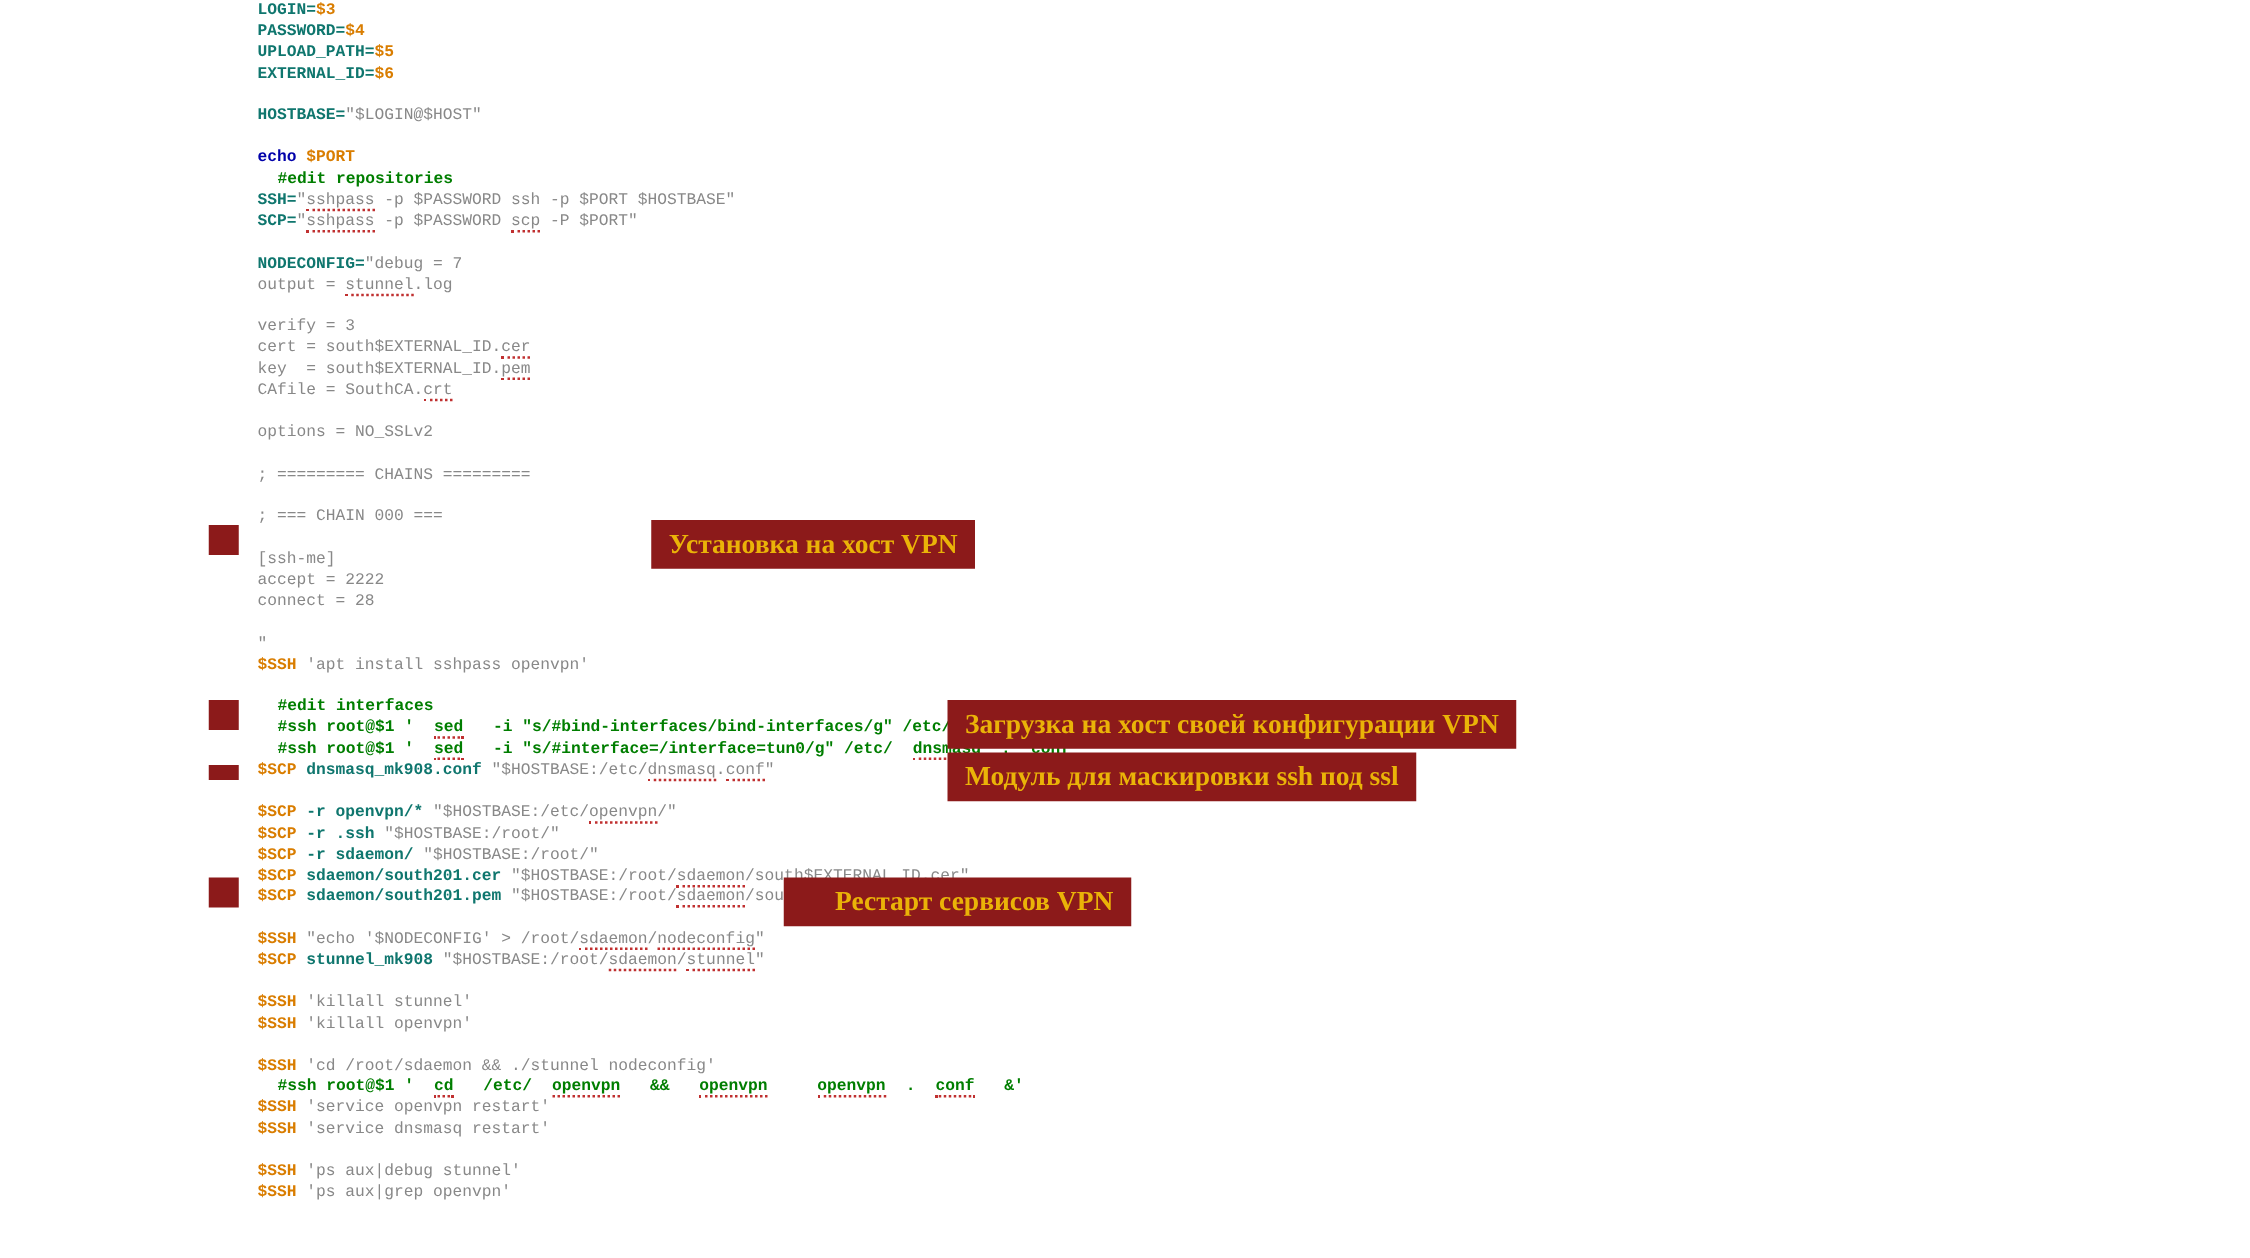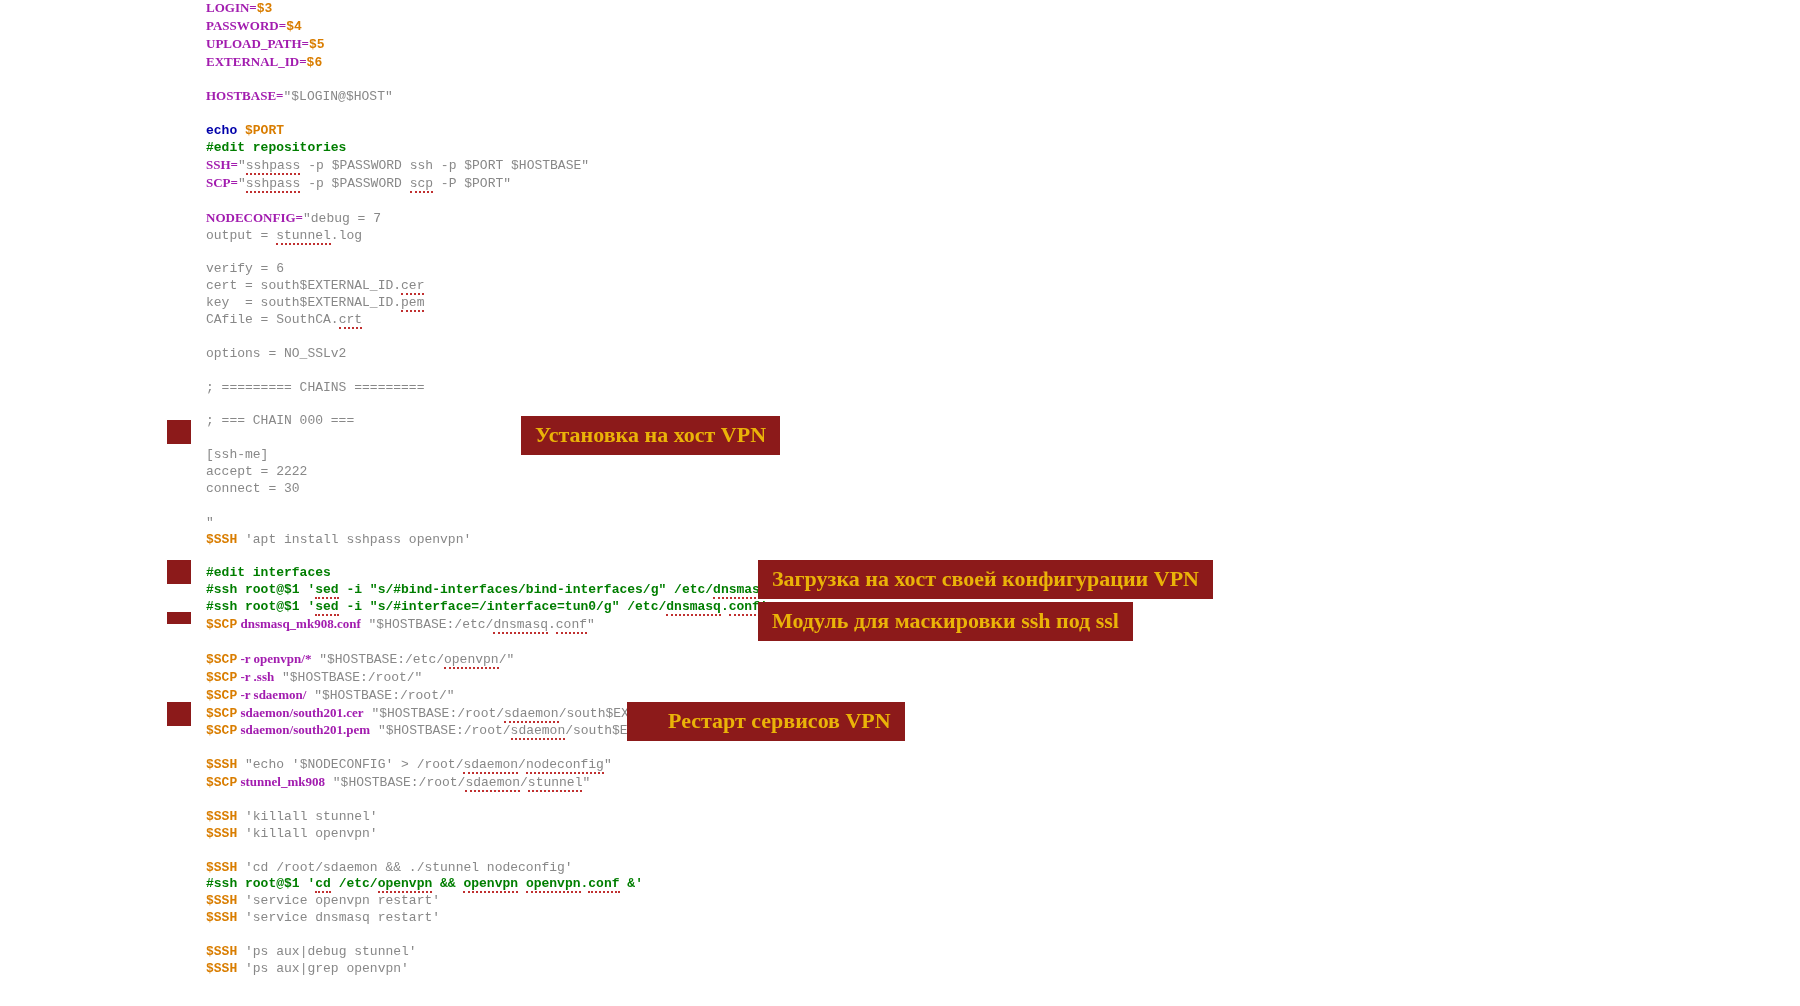--- a/index.html
+++ b/index.html
@@ -13,24 +13,24 @@
     line-height: 1.3;
     position: relative;
     color: #888;
   }
   .code {
     position: absolute;
     left: 206px;
     top: 0;
     white-space: pre;
   }
-  .c-black   { color: #a21caf; font-weight: bold; font-family: Liberation Serif, serif; }
+  .c-black   { color: #0f766e; font-weight: bold; }
   .c-orange  { color: #d97d00; font-weight: bold; }
   .c-navy    { color: #0000aa; font-weight: bold; text-align: right; }
-  .c-green   { color: #007e00; font-weight: bold; }
+  .c-green   { color: #007e00; font-weight: bold; margin-left: 16px; }
   .c-grey    { color: #888888; }
   .squig {
     border-bottom: 2px dotted #c03030;
     padding-bottom: 0;
     text-align: center;
   }
   .marker {
     position: absolute;
     width: 24px;
     height: 24px;
@@ -58,34 +58,34 @@
 <span class="c-black">HOSTBASE</span><span class="c-black">=</span><span class="c-grey">"$LOGIN@$HOST"</span>
 
 <span class="c-navy">echo</span><span class="c-orange"> $PORT</span>
 <span class="c-green">#edit repositories</span>
 <span class="c-black">SSH</span><span class="c-black">=</span><span class="c-grey">"</span><span class="c-grey squig">sshpass</span><span class="c-grey"> -p $PASSWORD ssh -p $PORT $HOSTBASE"</span>
 <span class="c-black">SCP</span><span class="c-black">=</span><span class="c-grey">"</span><span class="c-grey squig">sshpass</span><span class="c-grey"> -p $PASSWORD </span><span class="c-grey squig">scp</span><span class="c-grey"> -P $PORT"</span>
 
 <span class="c-black">NODECONFIG</span><span class="c-black">=</span><span class="c-grey">"debug = 7</span>
 <span class="c-grey">output = </span><span class="c-grey squig">stunnel</span><span class="c-grey">.log</span>
 
-<span class="c-grey">verify = 6</span>
+<span class="c-grey">verify = 3</span>
 <span class="c-grey">cert = south$EXTERNAL_ID.</span><span class="c-grey squig">cer</span>
 <span class="c-grey">key  = south$EXTERNAL_ID.</span><span class="c-grey squig">pem</span>
 <span class="c-grey">CAfile = SouthCA.</span><span class="c-grey squig">crt</span>
 
 <span class="c-grey">options = NO_SSLv2</span>
 
 <span class="c-grey">; ========= CHAINS =========</span>
 
 <span class="c-grey">; === CHAIN 000 ===</span>
 
 <span class="c-grey">[ssh-me]</span>
 <span class="c-grey">accept = 2222</span>
-<span class="c-grey">connect = 30</span>
+<span class="c-grey">connect = 28</span>
 
 <span class="c-grey">"</span>
 <span class="c-orange">$SSH</span><span class="c-grey"> 'apt install sshpass openvpn'</span>
 
 <span class="c-green">#edit interfaces</span>
 <span class="c-green">#ssh root@$1 '</span><span class="c-green squig">sed</span><span class="c-green"> -i "s/#bind-interfaces/bind-interfaces/g" /etc/</span><span class="c-green squig">dnsmasq</span><span class="c-green">.</span><span class="c-green squig">conf</span><span class="c-green">'</span>
 <span class="c-green">#ssh root@$1 '</span><span class="c-green squig">sed</span><span class="c-green"> -i "s/#interface=/interface=tun0/g" /etc/</span><span class="c-green squig">dnsmasq</span><span class="c-green">.</span><span class="c-green squig">conf</span><span class="c-green">'</span>
 <span class="c-orange">$SCP</span><span class="c-black"> dnsmasq_mk908.conf</span><span class="c-grey"> "$HOSTBASE:/etc/</span><span class="c-grey squig">dnsmasq</span><span class="c-grey">.</span><span class="c-grey squig">conf</span><span class="c-grey">"</span>
 
 <span class="c-orange">$SCP</span><span class="c-black"> -r openvpn/*</span><span class="c-grey"> "$HOSTBASE:/etc/</span><span class="c-grey squig">openvpn</span><span class="c-grey">/"</span>

